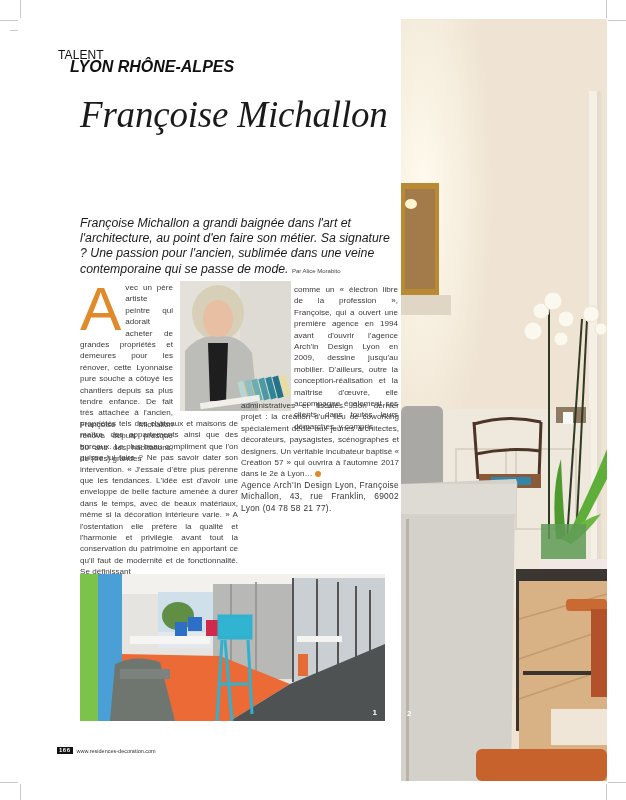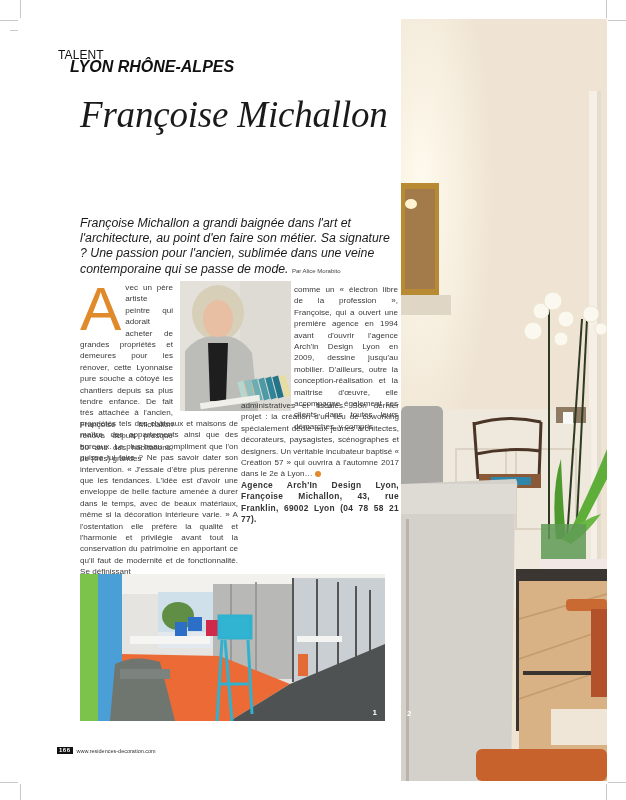--- a/index.html
+++ b/index.html
@@ -18,21 +18,21 @@
 
   .lede { position: absolute; left: 80px; top: 216px; width: 320px; font-size: 12.3px; font-style: italic; line-height: 15.2px; color: #1a1a1a; }
   .lede .byline { font-size: 6px; font-style: normal; color: #444; }
 
   .col { position: absolute; font-size: 8.1px; line-height: 11.4px; color: #3a3a3a; text-align: justify; }
   .col1a { left: 80px; top: 282px; width: 93px; }
   .col1b { left: 80px; top: 418px; width: 158px; }
   .col2 { left: 294px; top: 284px; width: 104px; }
   .col2b { left: 241px; top: 400px; width: 158px; }
   .dropcap { float: left; font-size: 62px; line-height: 50px; color: #e08a2c; margin: 2px 4px 0 0; font-family: "Liberation Sans", sans-serif; font-weight: 300; }
-  .contact { font-family: "Liberation Sans", sans-serif; font-weight: bold; font-size: 8.4px; letter-spacing: 0.3px; color: #333; display: block; margin-top: 0px; text-align: justify; }
+  .contact { font-family: "Liberation Sans", sans-serif; font-weight: normal; font-size: 8.4px; letter-spacing: 0.3px; color: #333; display: block; margin-top: 0px; text-align: justify; }
   .dot { display: inline-block; width: 6px; height: 6px; border-radius: 50%; background: #e08a2c; vertical-align: middle; margin-left: 2px; }
 
   .portrait { position: absolute; left: 180px; top: 281px; width: 111px; height: 130px; overflow: hidden; background: linear-gradient(180deg, #e8e6e1 0%, #dcd8d0 100%); }
 
   .office { position: absolute; left: 80px; top: 574px; width: 305px; height: 147px; overflow: hidden; background: #d9d6cf; }
   .photo-num { position: absolute; color: #fff; font-weight: bold; font-size: 8px; }
 
   .interior { position: absolute; left: 401px; top: 19px; width: 206px; height: 762px; overflow: hidden; background: #efe5d6; }
 
   .footer { position: absolute; left: 57px; top: 747px; font-size: 5.5px; color: #333; display: flex; align-items: center; gap: 4px; }

